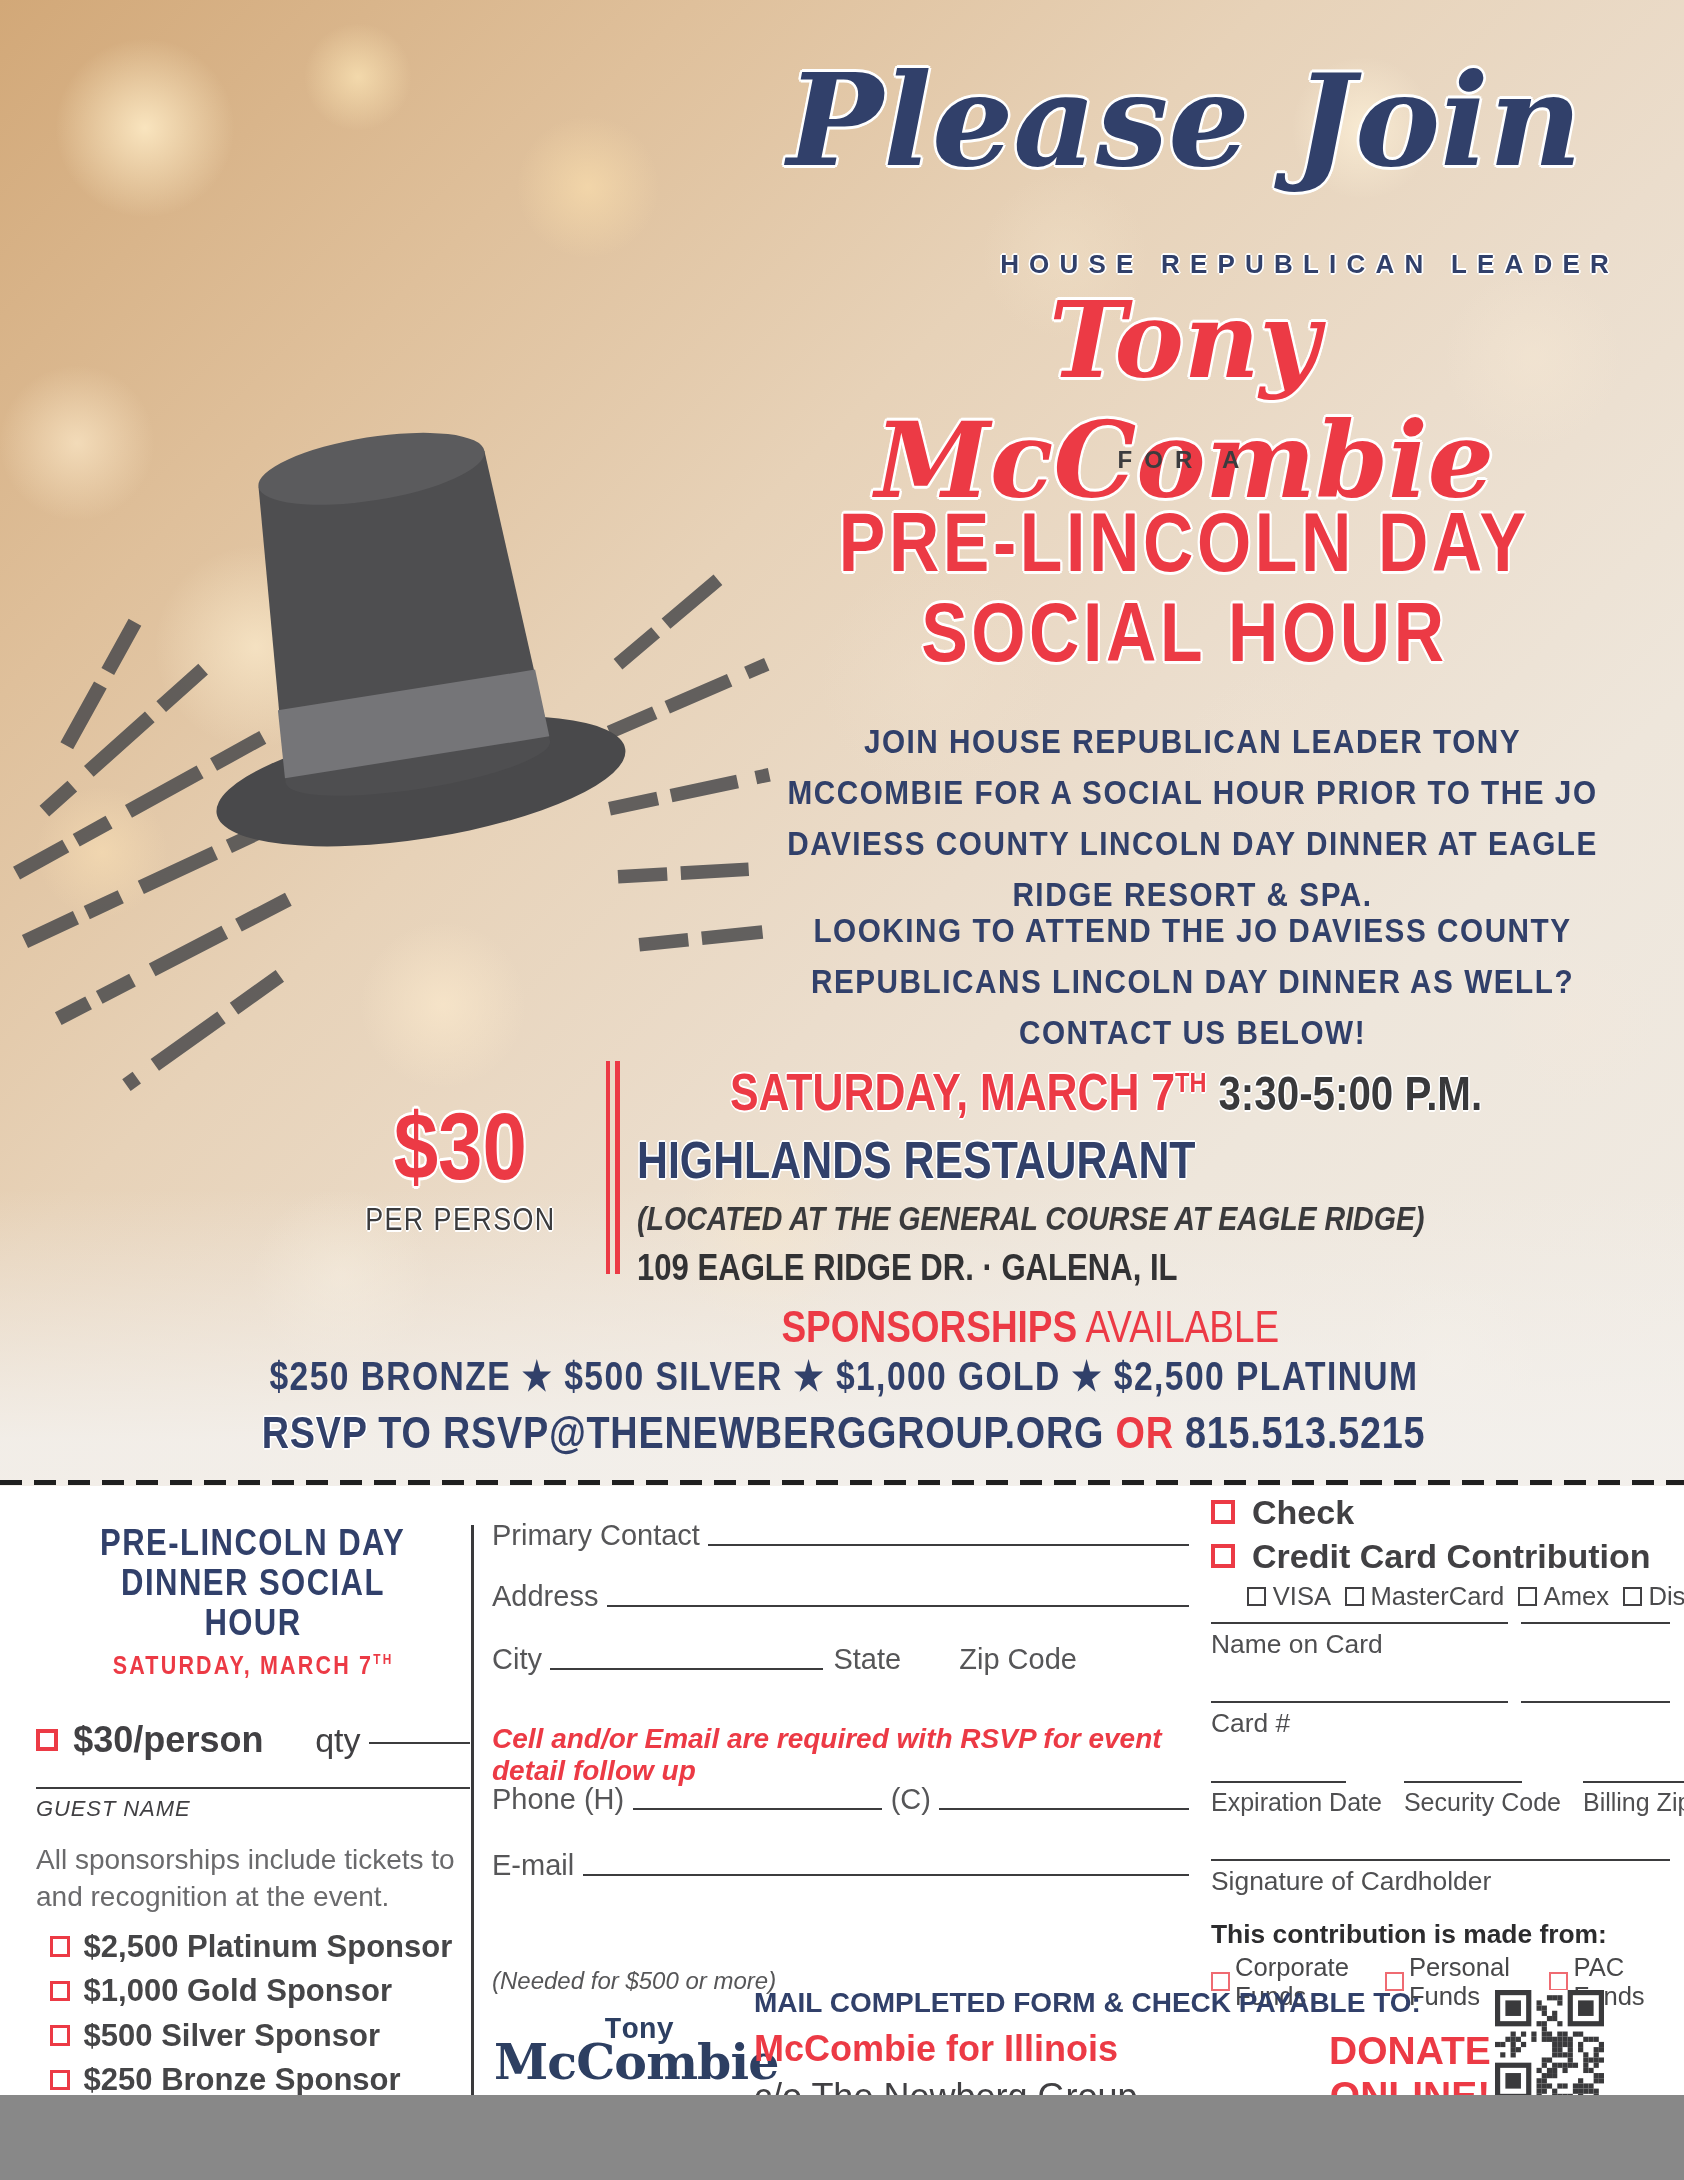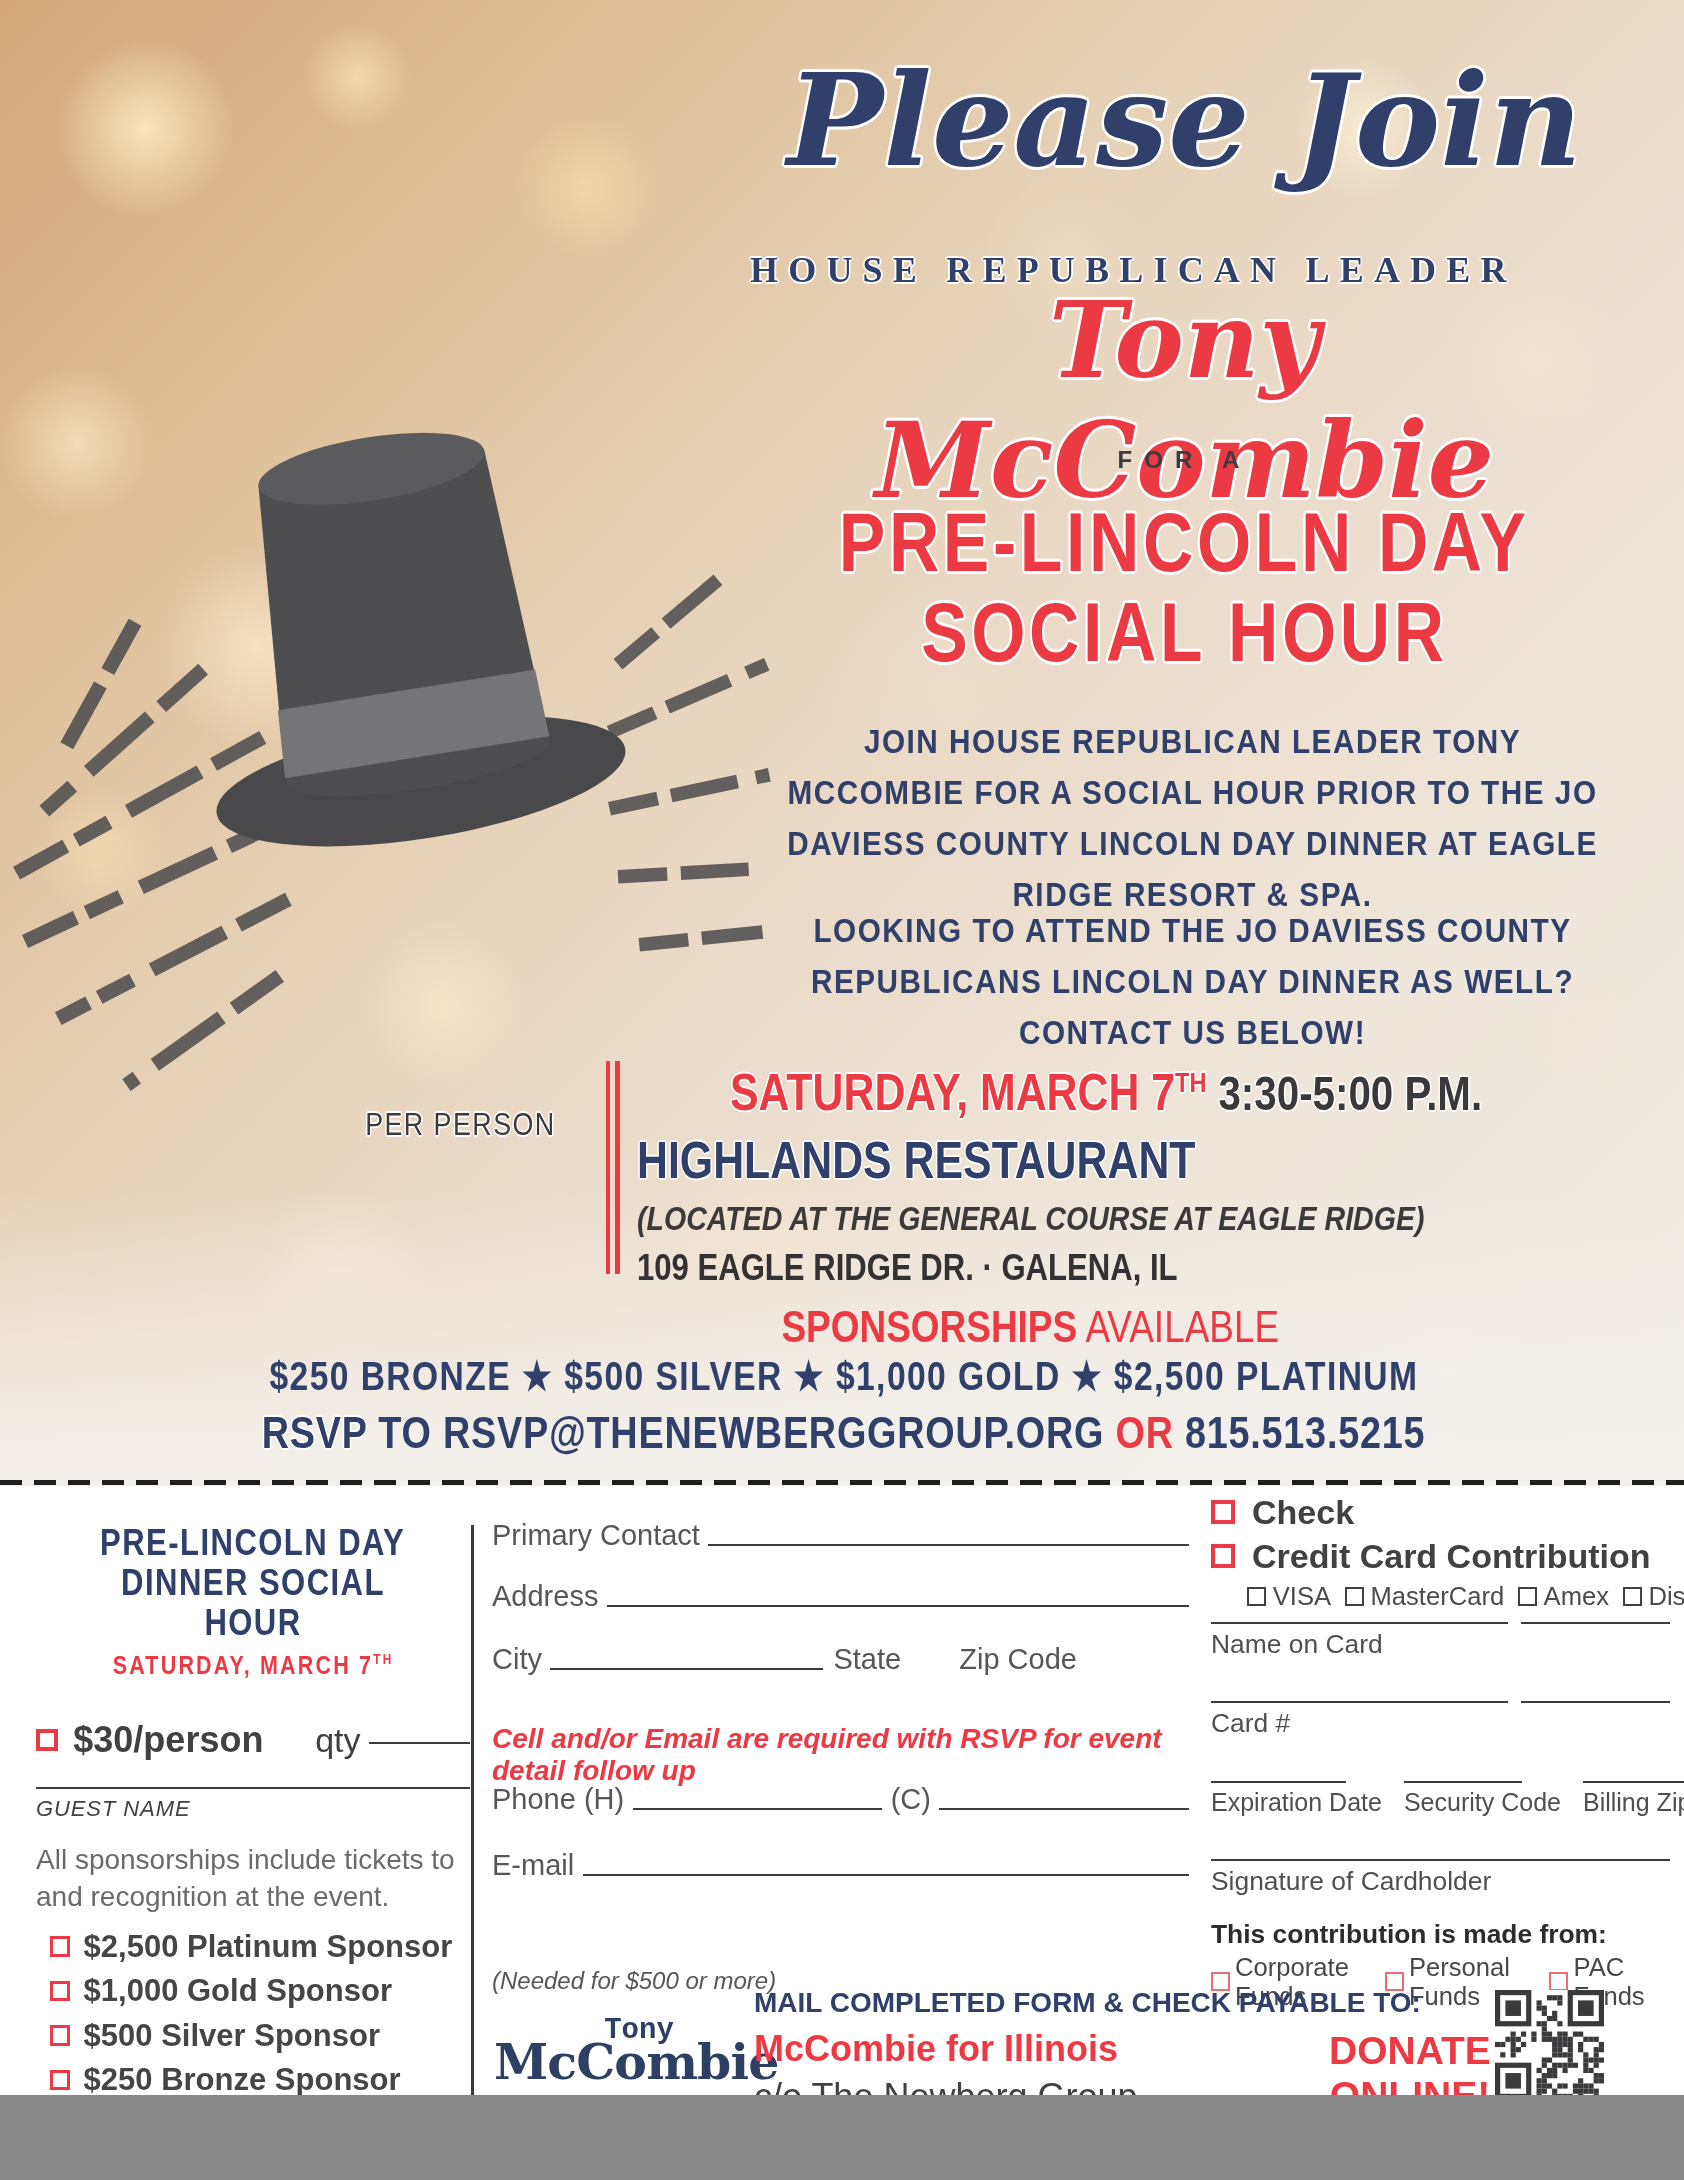--- a/index.html
+++ b/index.html
@@ -33,22 +33,22 @@
       linear-gradient(135deg,#d2a878 0%,#dfc09b 22%,#e7d2b8 40%,#ebddcc 58%,#eee6db 75%,#f0ebe4 100%);
   }
   .wout{text-shadow:-2.6px 0 0 #fff,2.6px 0 0 #fff,0 -2.6px 0 #fff,0 2.6px 0 #fff,-1.7px -1.7px 0 #fff,1.7px -1.7px 0 #fff,-1.7px 1.7px 0 #fff,1.7px 1.7px 0 #fff;}
   .wout2{text-shadow:-1.7px 0 0 #fff,1.7px 0 0 #fff,0 -1.7px 0 #fff,0 1.7px 0 #fff,-0.9px -0.9px 0 #fff,0.9px 0.9px 0 #fff;}
   .cx{display:inline-block;transform:scaleX(.84);transform-origin:center;}
   .clx{display:inline-block;transform:scaleX(.84);transform-origin:left;}
   .script{font-family:"DejaVu Serif",serif;font-style:italic;font-weight:700;}
 
   .pj{position:absolute;left:750px;top:44px;width:869px;text-align:center;
       font-size:128px;line-height:1.2;color:var(--navy);}
-  .leader{position:absolute;left:750px;top:249px;width:869px;text-align:left;
-      font-size:36px;font-weight:700;letter-spacing:10.2px;color:var(--navy);font-family:Liberation Serif, serif;}
+  .leader{position:absolute;left:750px;top:249px;width:869px;text-align:right;
+      font-size:26px;font-weight:700;letter-spacing:10.2px;color:var(--navy);}
   .tname{position:absolute;left:750px;top:281px;width:869px;text-align:center;
       font-size:104px;line-height:1.15;color:var(--red);}
   .fora{position:absolute;left:750px;top:446px;width:869px;text-align:center;
       font-size:24px;font-weight:700;letter-spacing:12px;color:#3c3c3e;}
   .btitle{position:absolute;left:707px;width:954px;text-align:center;
       font-size:83px;font-weight:700;letter-spacing:4.3px;line-height:1;color:var(--red);}
   .para{position:absolute;left:724px;width:937px;text-align:center;
       font-size:33px;font-weight:700;letter-spacing:1.7px;line-height:1.55;color:var(--navy);}
 
   .price{position:absolute;left:341px;top:1099px;width:239px;text-align:center;}
@@ -198,20 +198,21 @@
     <div class="tname script wout">Tony McCombie</div>
     <div class="fora">FOR A</div>
 
     <div class="btitle wout" style="top:501px;"><span class="cx">PRE-LINCOLN DAY</span></div>
     <div class="btitle wout" style="top:591px;"><span class="cx">SOCIAL HOUR</span></div>
 
     <div class="para" style="top:716px;"><span class="cx" style="transform:scaleX(.9);">JOIN HOUSE REPUBLICAN LEADER TONY MCCOMBIE FOR A SOCIAL HOUR PRIOR TO THE JO DAVIESS COUNTY LINCOLN DAY DINNER AT EAGLE RIDGE RESORT &amp; SPA.</span></div>
     <div class="para" style="top:905px;"><span class="cx" style="transform:scaleX(.9);">LOOKING TO ATTEND THE JO DAVIESS COUNTY REPUBLICANS LINCOLN DAY DINNER AS WELL? CONTACT US BELOW!</span></div>
 
     <div class="price">
+      <div class="big wout"><span class="cx">$30</span></div>
       <div class="sub wout2"><span class="cx">PER PERSON</span></div>
     </div>
     <div class="redbar"></div>
 
     <div class="details">
       <div class="d1 wout2">
         <span class="clx"><span>SATURDAY, MARCH 7</span><span class="sup">TH</span>
         <span class="time"> <span>3:30-5:00 P.M.</span></span></span>
       </div>
       <div class="d2 wout2"><span class="clx">HIGHLANDS RESTAURANT</span></div>

